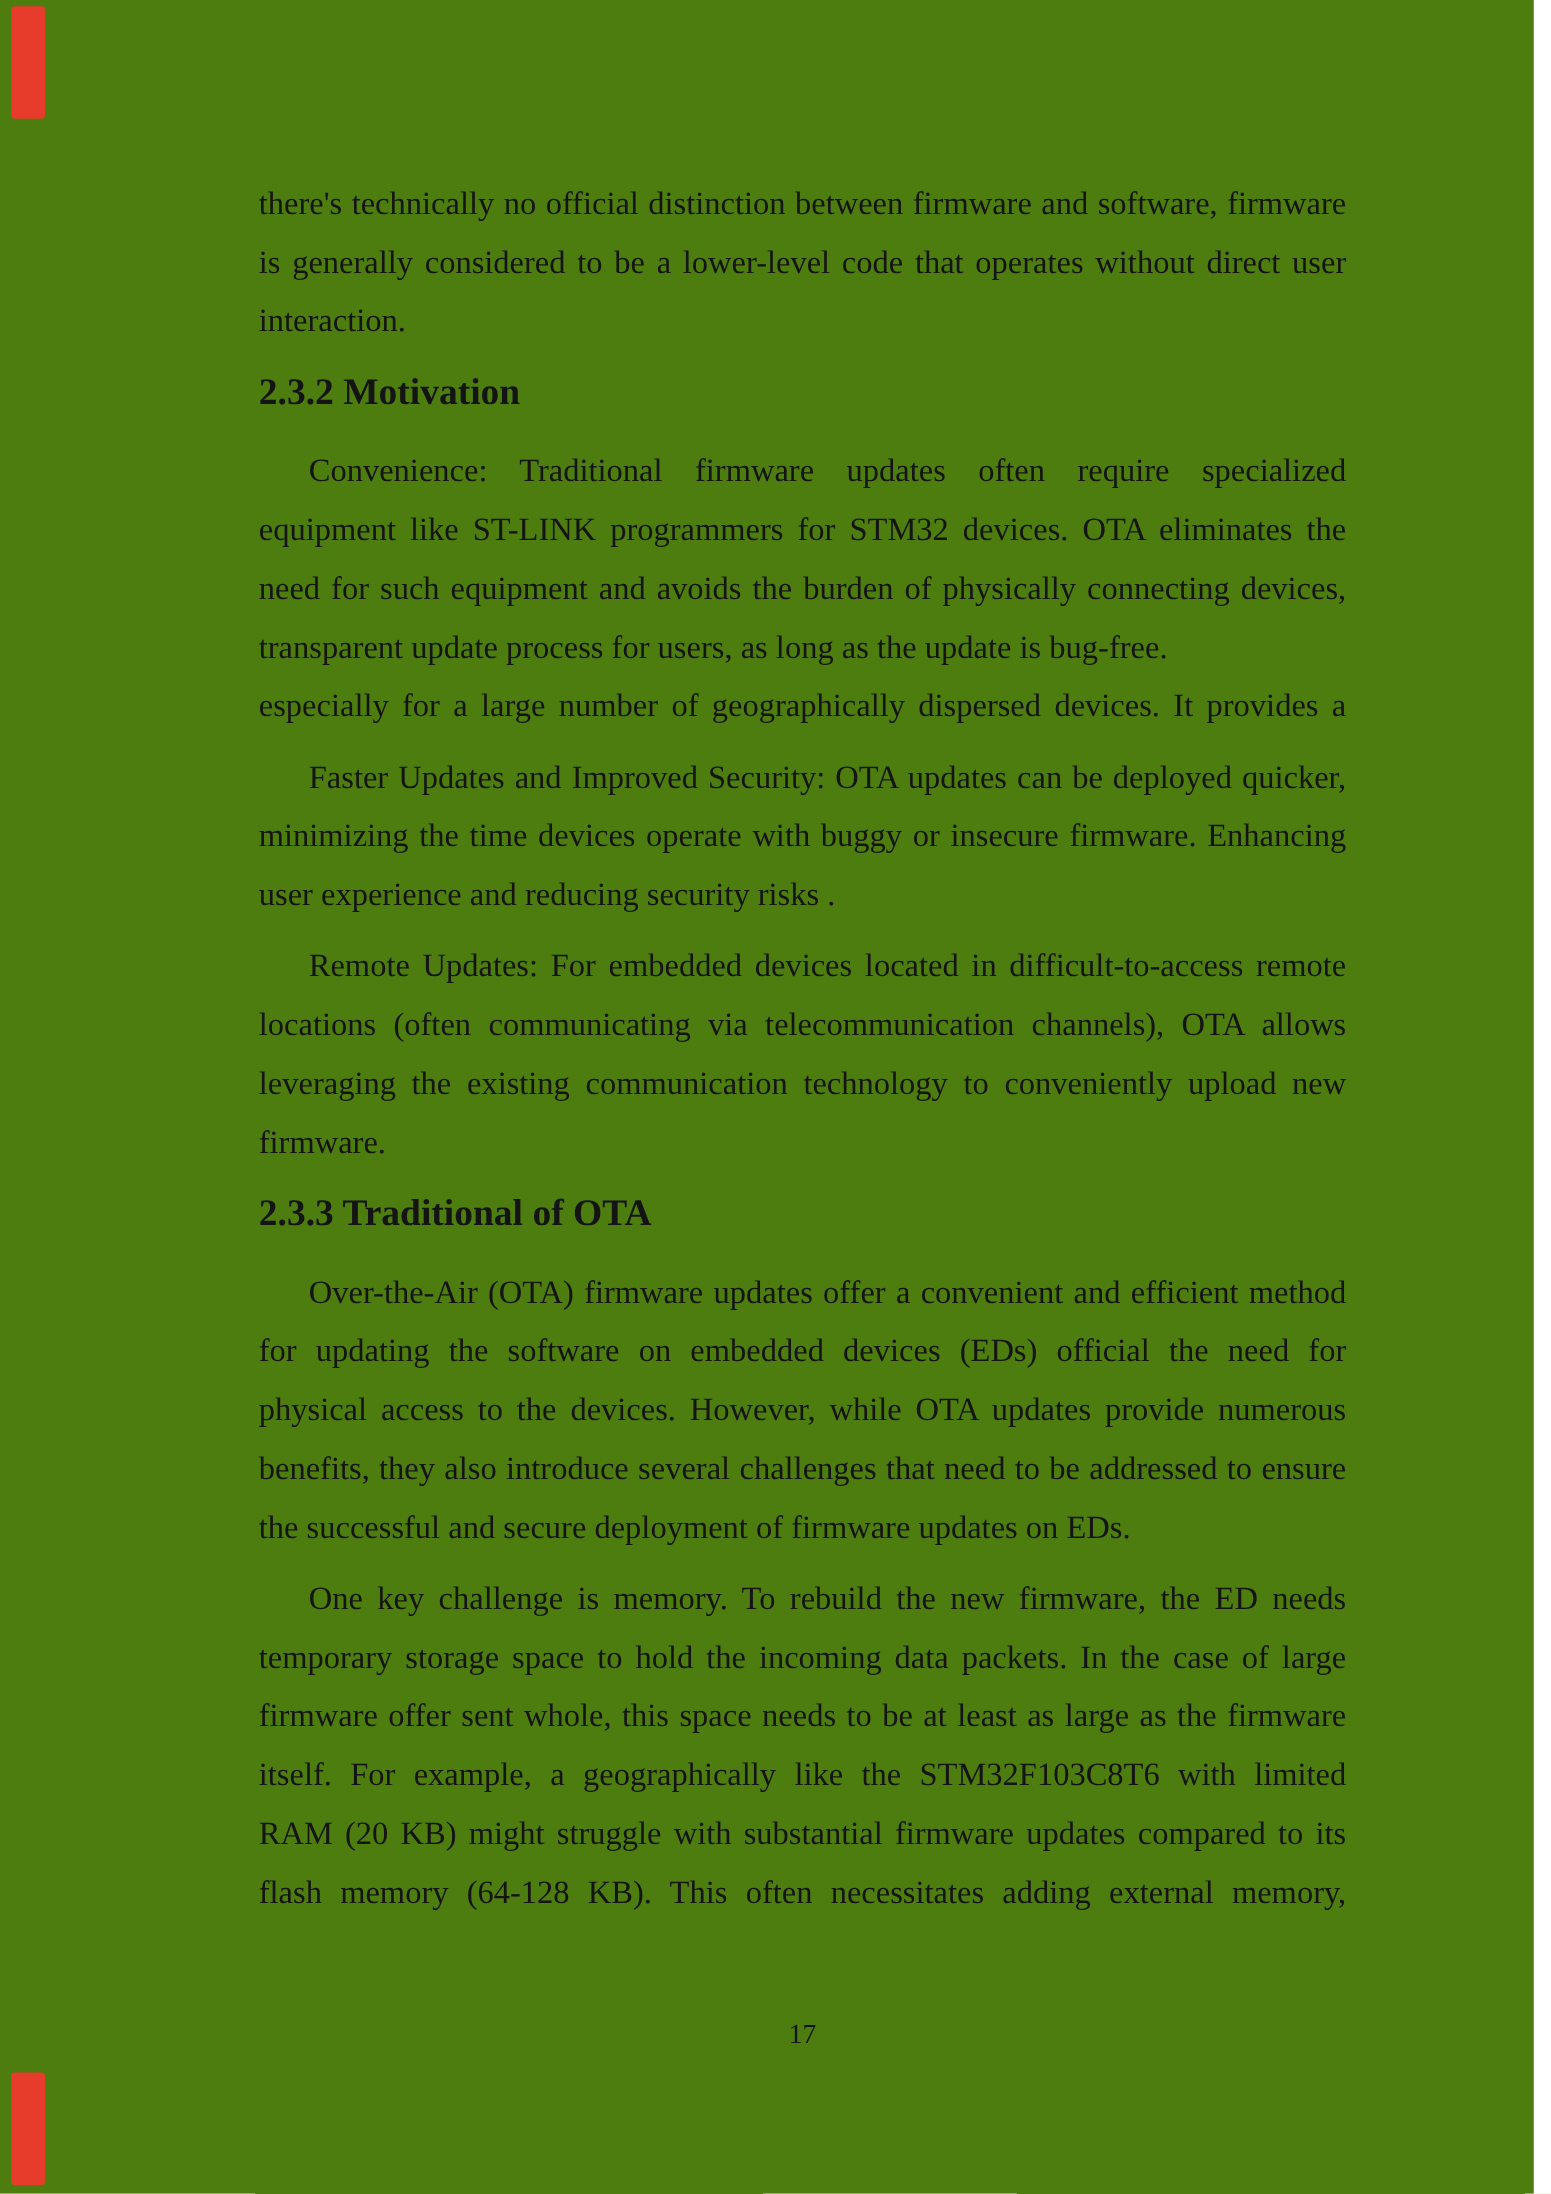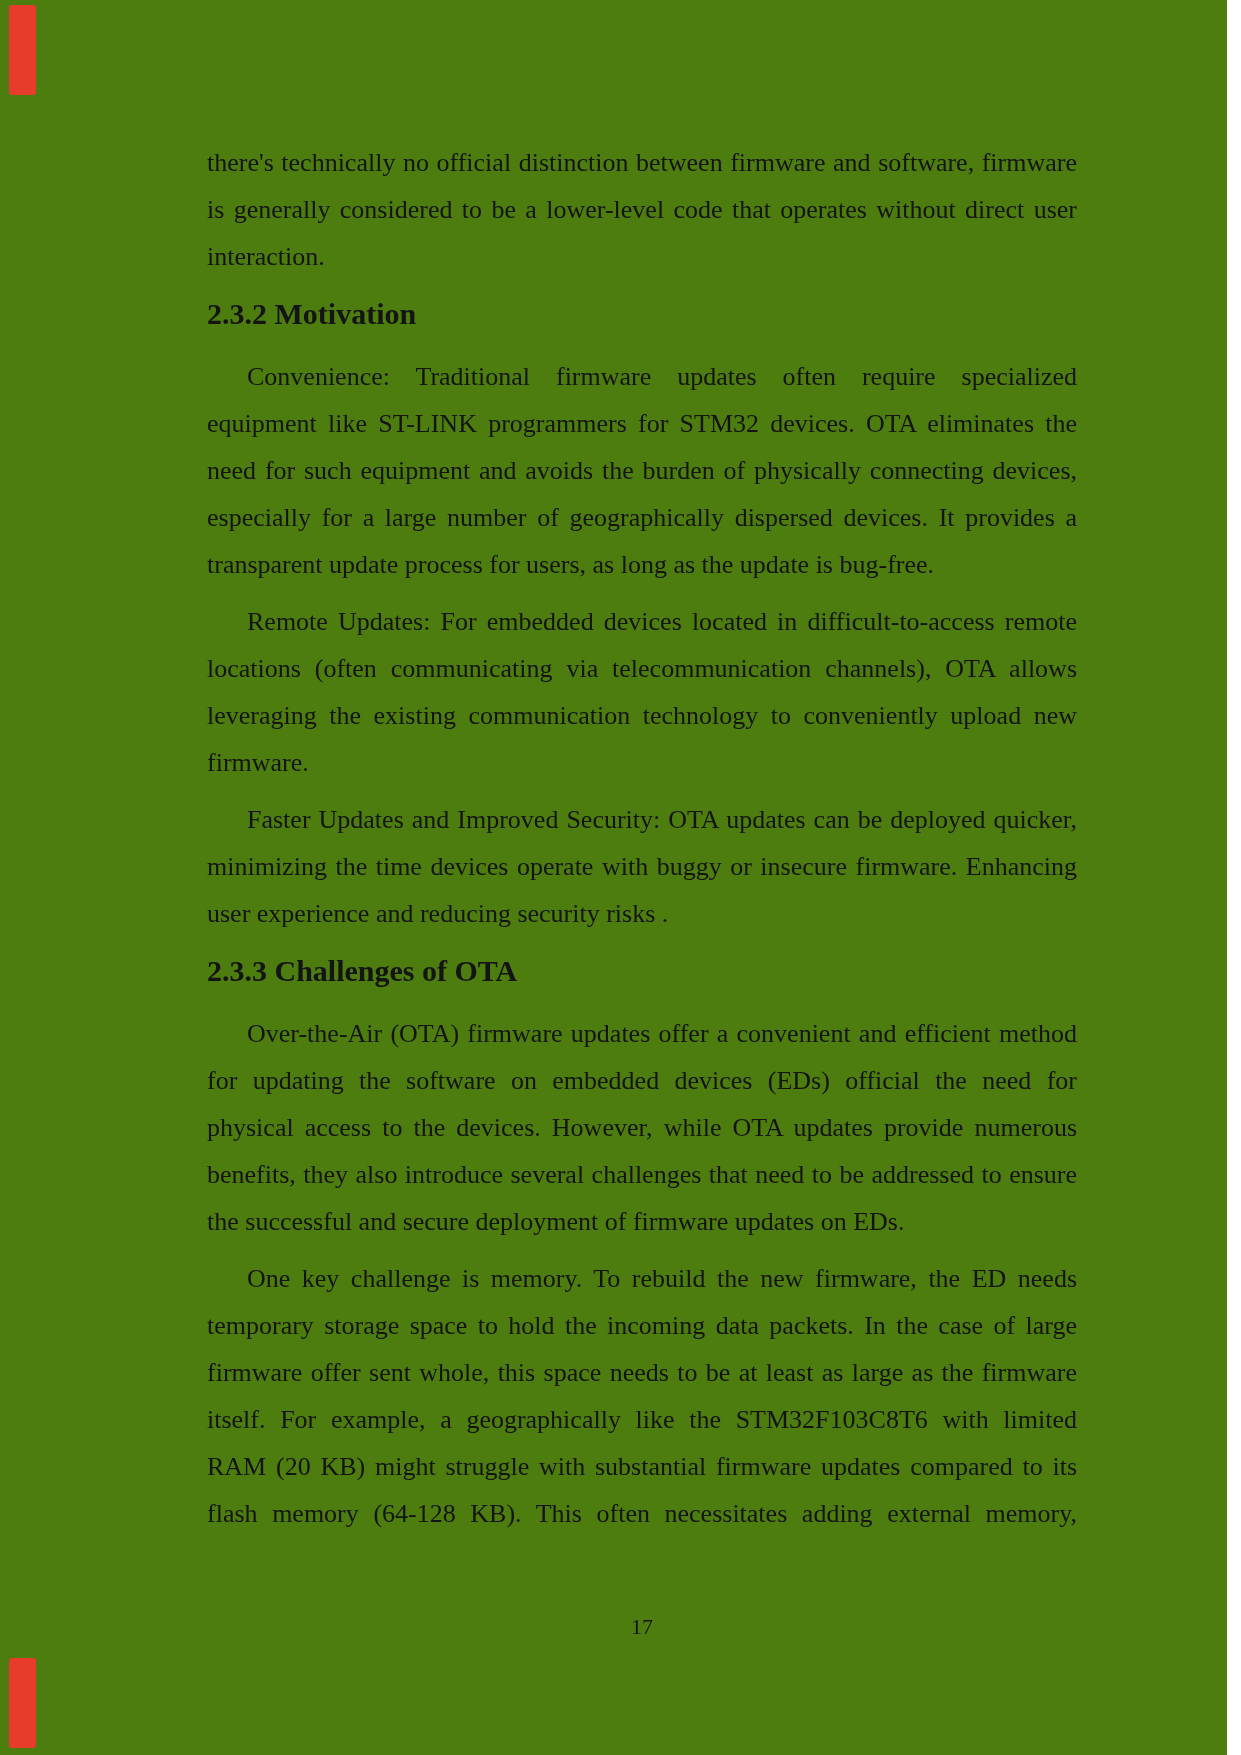--- a/index.html
+++ b/index.html
@@ -74,38 +74,38 @@
       <div class="line">is generally considered to be a lower-level code that operates without direct user</div>
       <div class="line final">interaction.</div>
     </div>
 
     <h2 class="heading">2.3.2 Motivation</h2>
 
     <div class="para">
       <div class="line indent">Convenience: Traditional firmware updates often require specialized</div>
       <div class="line">equipment like ST-LINK programmers for STM32 devices. OTA eliminates the</div>
       <div class="line">need for such equipment and avoids the burden of physically connecting devices,</div>
+      <div class="line final">transparent update process for users, as long as the update is bug-free.</div>
       <div class="line">especially for a large number of geographically dispersed devices. It provides a</div>
-      <div class="line final">transparent update process for users, as long as the update is bug-free.</div>
+    </div>
+
+    <div class="para">
+      <div class="line indent">Faster Updates and Improved Security: OTA updates can be deployed quicker,</div>
+      <div class="line">minimizing the time devices operate with buggy or insecure firmware. Enhancing</div>
+      <div class="line final">user experience and reducing security risks .</div>
     </div>
 
     <div class="para">
       <div class="line indent">Remote Updates: For embedded devices located in difficult-to-access remote</div>
       <div class="line">locations (often communicating via telecommunication channels), OTA allows</div>
       <div class="line">leveraging the existing communication technology to conveniently upload new</div>
       <div class="line final">firmware.</div>
     </div>
 
-    <div class="para">
-      <div class="line indent">Faster Updates and Improved Security: OTA updates can be deployed quicker,</div>
-      <div class="line">minimizing the time devices operate with buggy or insecure firmware. Enhancing</div>
-      <div class="line final">user experience and reducing security risks .</div>
-    </div>
-
-    <h2 class="heading">2.3.3 Challenges of OTA</h2>
+    <h2 class="heading">2.3.3 Traditional of OTA</h2>
 
     <div class="para">
       <div class="line indent">Over-the-Air (OTA) firmware updates offer a convenient and efficient method</div>
       <div class="line">for updating the software on embedded devices (EDs) official the need for</div>
       <div class="line">physical access to the devices. However, while OTA updates provide numerous</div>
       <div class="line">benefits, they also introduce several challenges that need to be addressed to ensure</div>
       <div class="line final">the successful and secure deployment of firmware updates on EDs.</div>
     </div>
 
     <div class="para">

